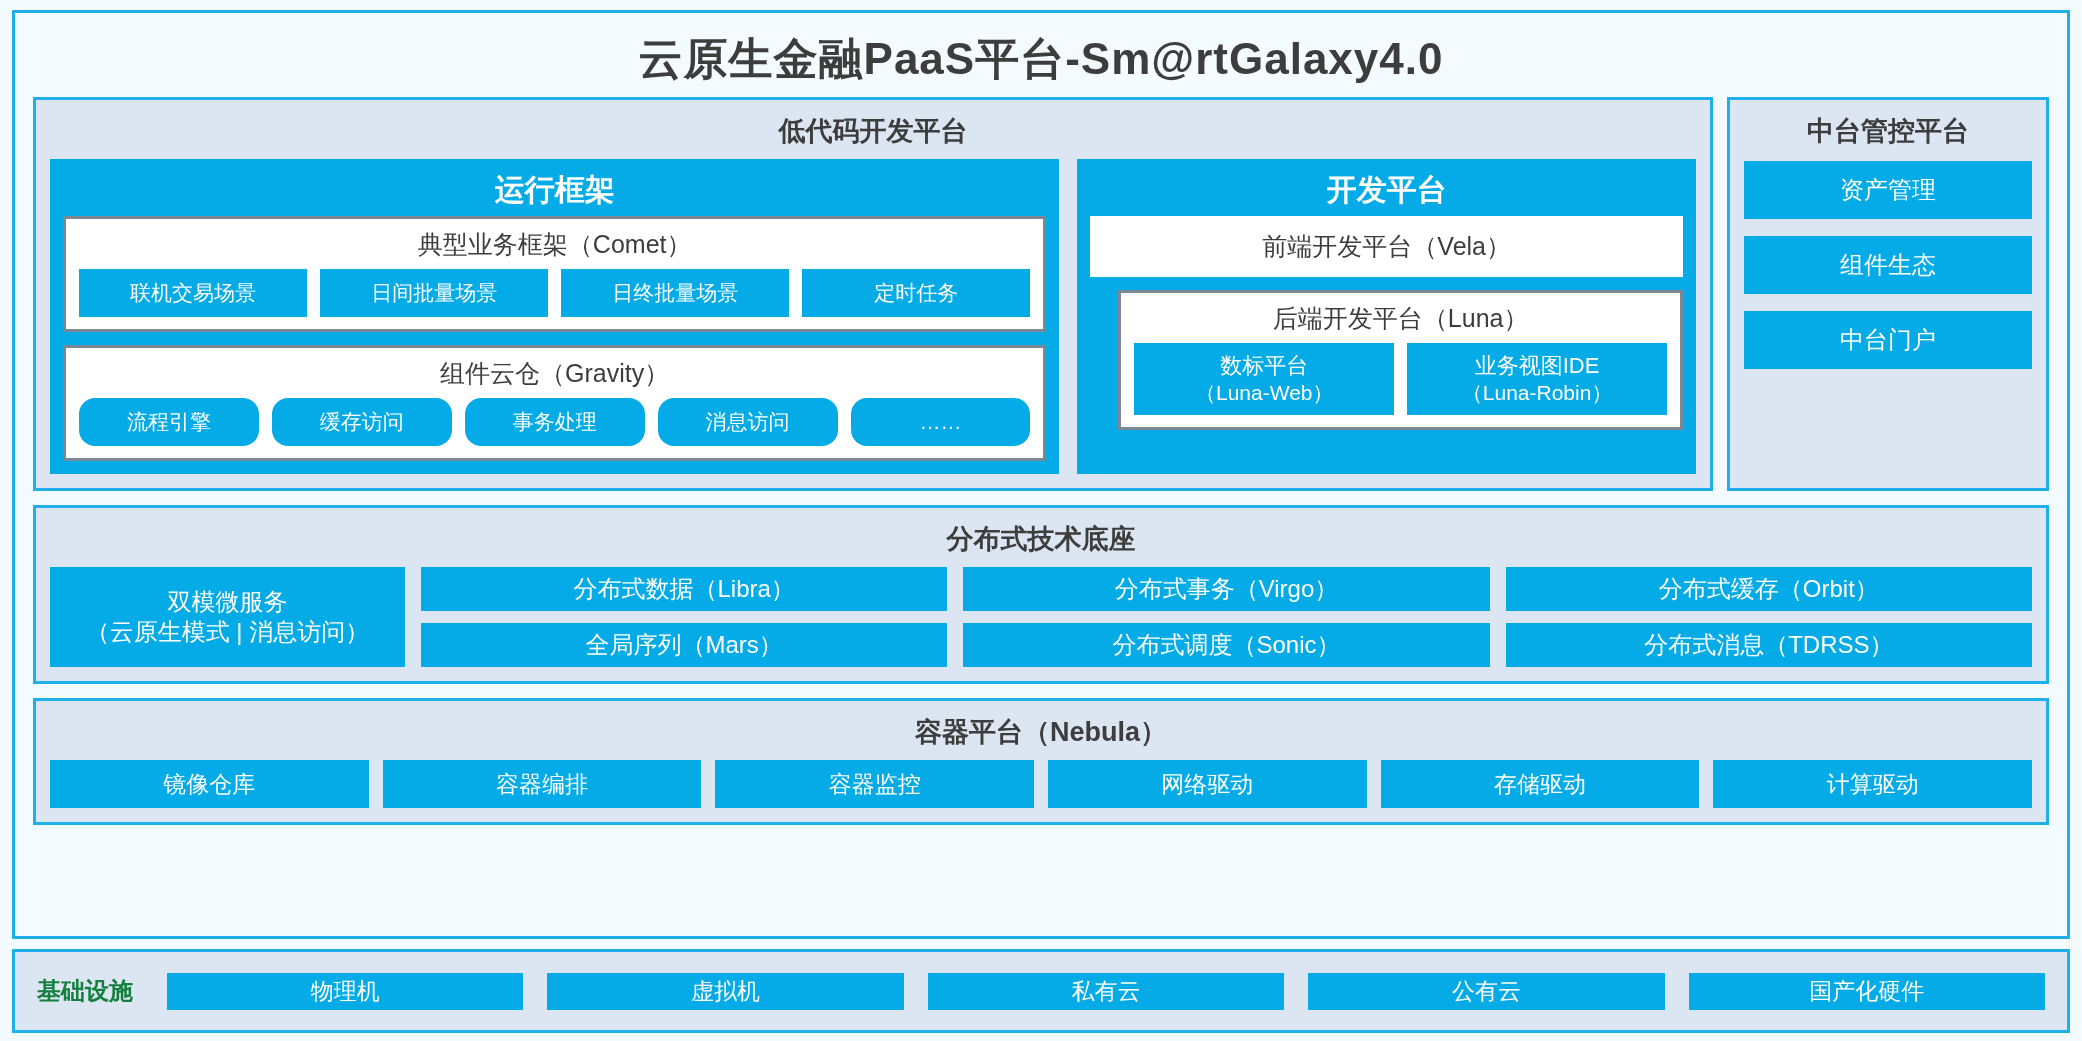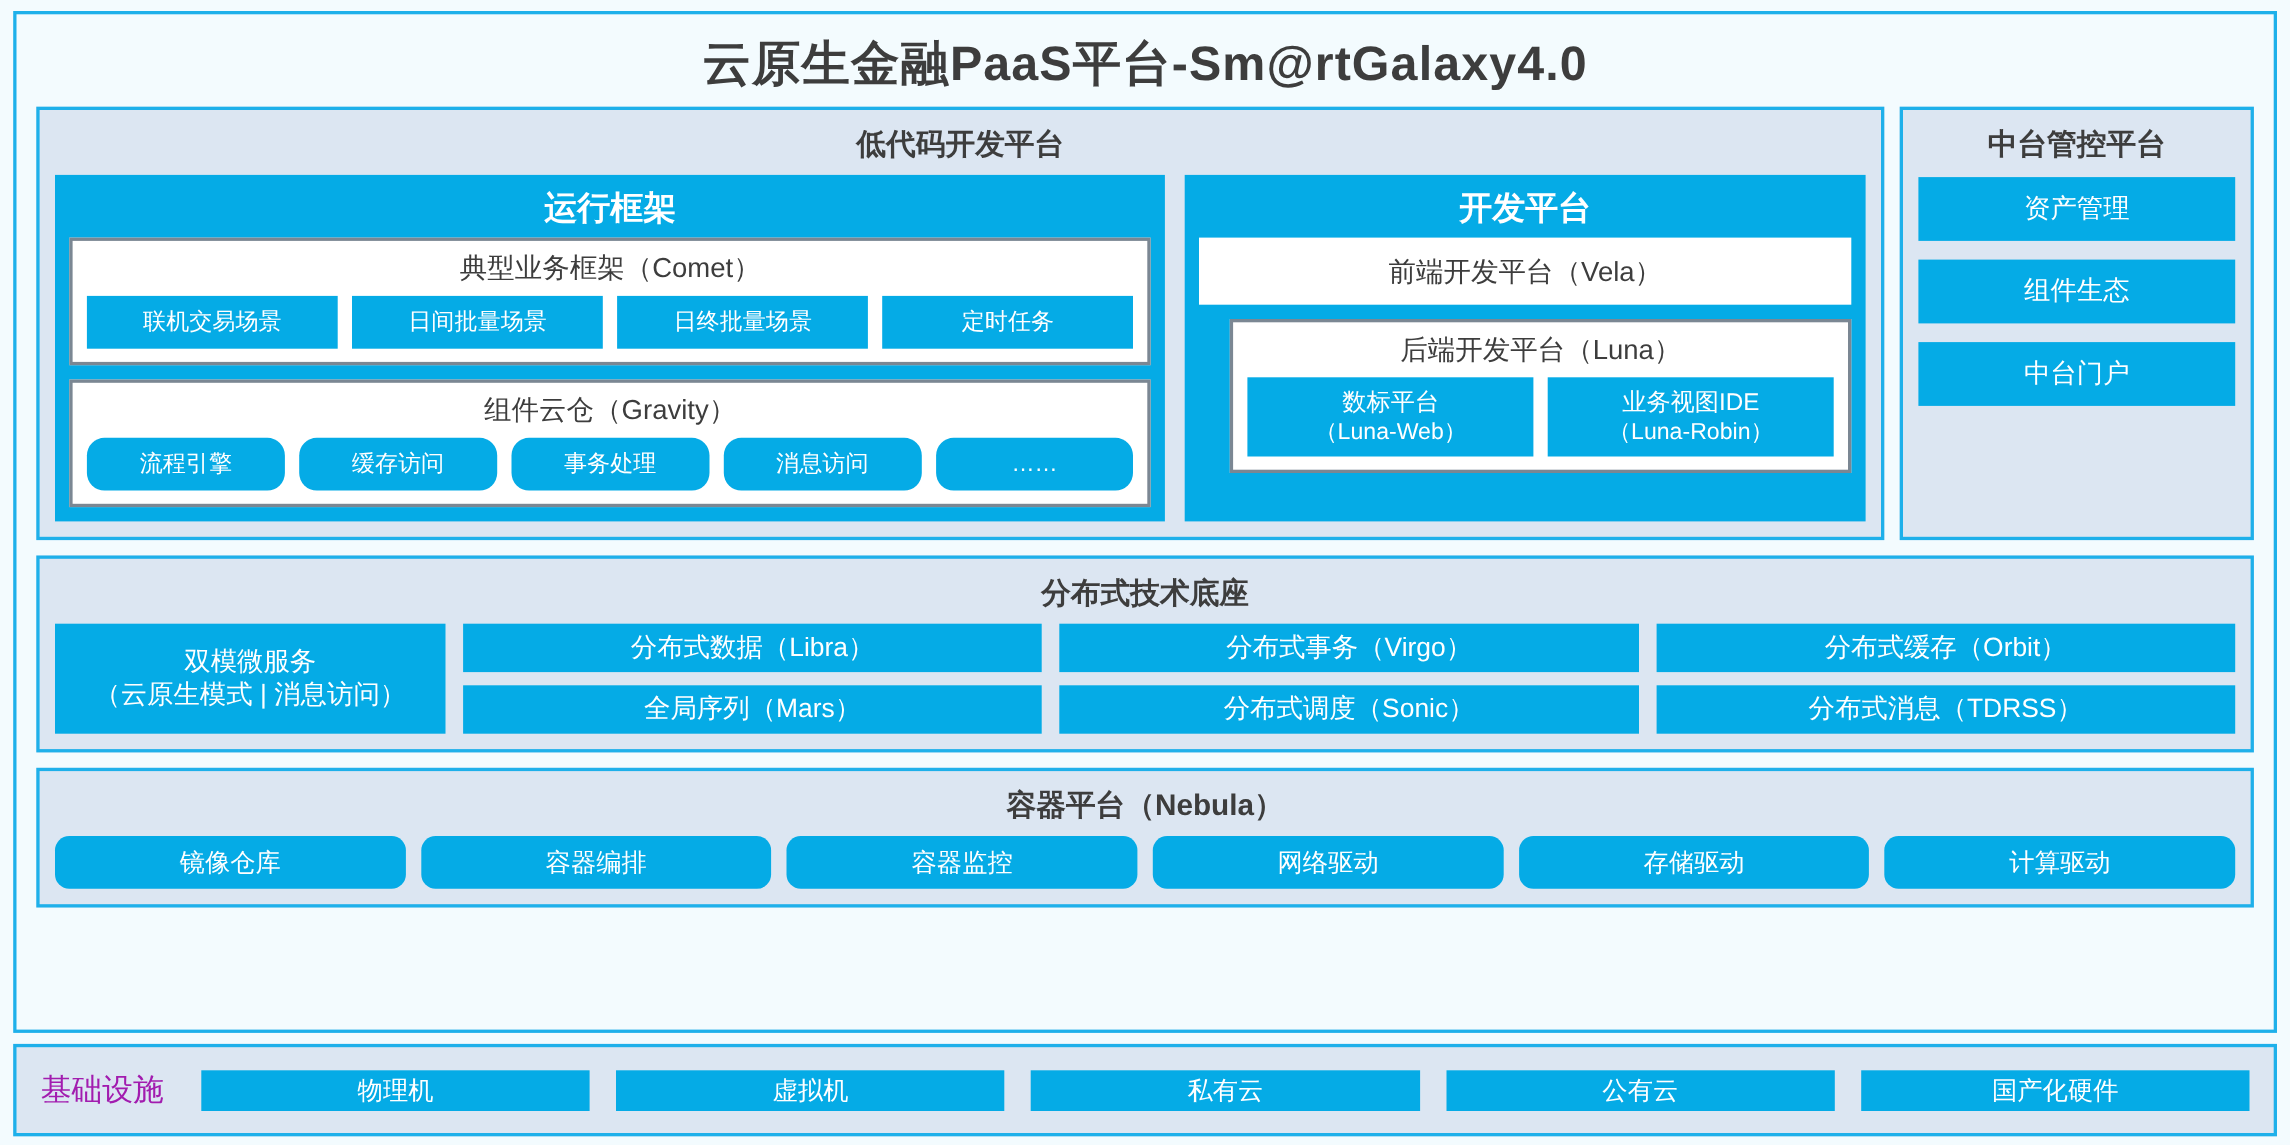--- a/index.html
+++ b/index.html
@@ -151,37 +151,37 @@
     flex: 1 1 auto;
     display: grid;
     grid-template-columns: repeat(3, 1fr);
     grid-template-rows: repeat(2, 1fr);
     gap: 12px 16px;
   }
   .dist-grid .tile { height: 44px; font-size: 24px; }
 
   
   .container-tiles { display: flex; gap: 14px; }
-  .container-tiles > .tile { flex: 1 1 0; height: 48px; font-size: 23px; border-radius: 13px; }
+  .container-tiles > .tile { flex: 1 1 0; height: 48px; font-size: 23px; }
 
   
   .infra {
     flex: 0 0 auto;
     background: #dce6f2;
     border: 3px solid #1eb0ea;
     display: flex; align-items: center;
     gap: 22px;
     padding: 14px 22px;
     height: 84px;
   }
   .infra-label {
     flex: 0 0 auto;
-    font-size: 28px;
-    font-weight: 400;
-    color: #a21caf;
+    font-size: 24px;
+    font-weight: 700;
+    color: #15803d;
     padding-right: 12px;
     white-space: nowrap;
   }
   .infra-tiles { flex: 1 1 auto; display: flex; gap: 24px; }
   .infra-tiles > .tile { flex: 1 1 0; height: 37px; font-size: 23px; }
 </style>
 </head>
 <body>
 
 <div class="page">

